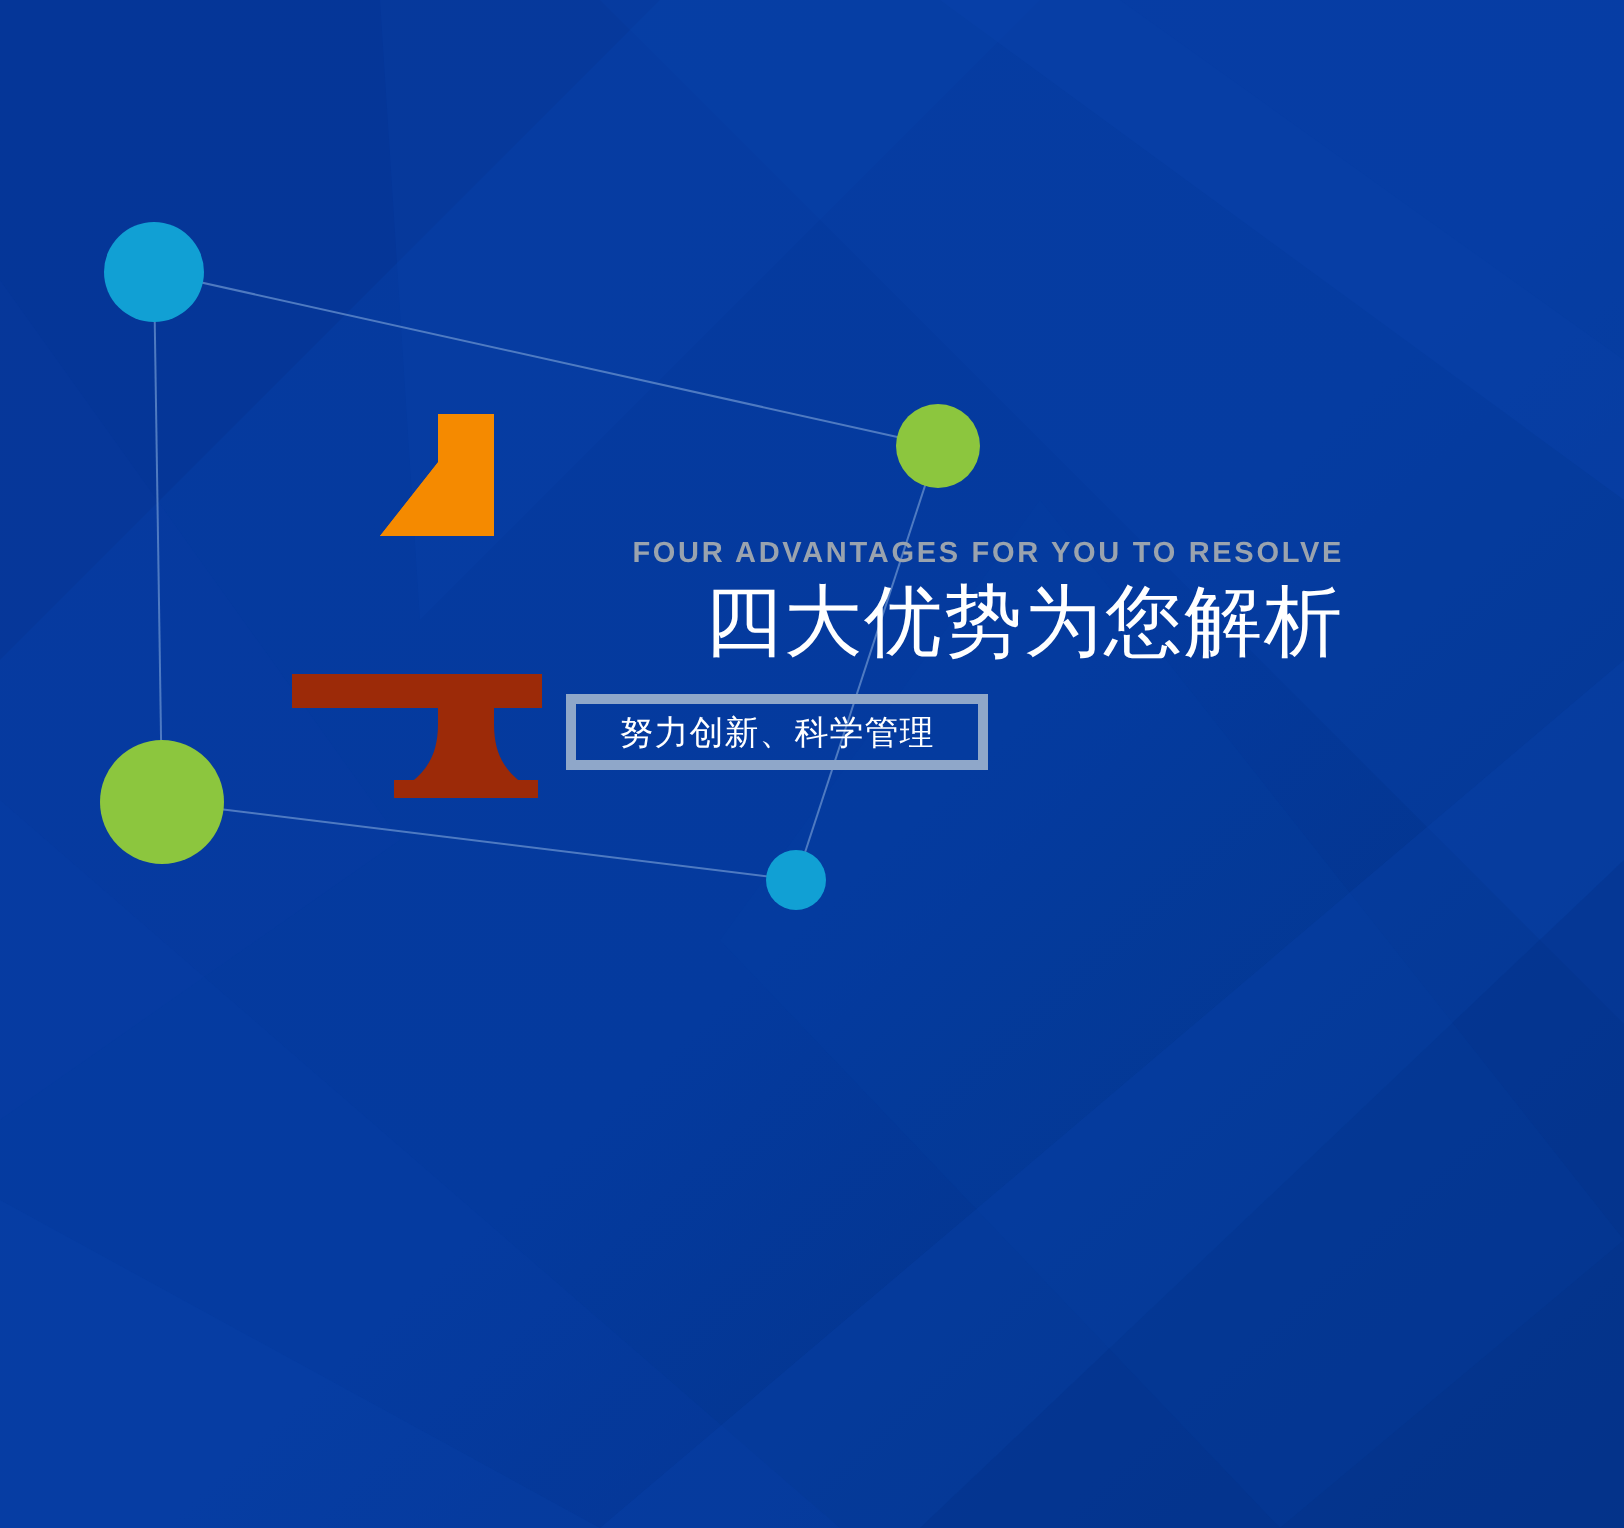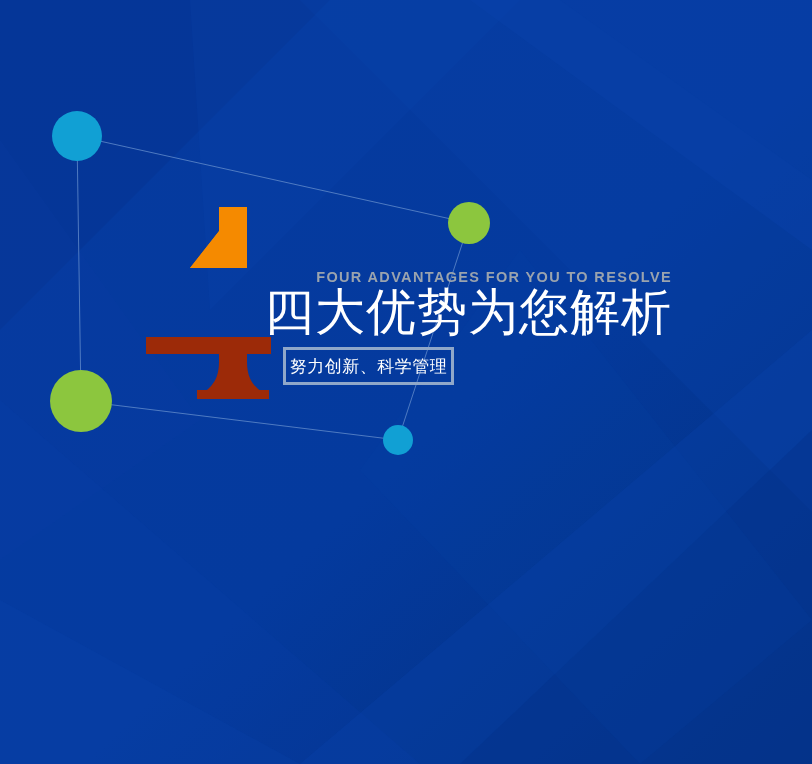--- a/index.html
+++ b/index.html
@@ -31,37 +31,37 @@
   #eyebrow{
     color:#9AA3AE;
     font-size:14.5px;
     letter-spacing:1.35px;
     font-weight:bold;
     line-height:18px;
     white-space:nowrap;
   }
   #headline{
     color:#FFFFFF;
-    font-size:50px;
+    font-size:39px;
     line-height:52px;
     letter-spacing:1px;
     white-space:nowrap;
     margin-top:0px;
     font-weight:normal;
   }
   #tagline-row{
     margin-top:9px;
     height:38px;
     position:relative;
   }
   #tagline-box{
     position:absolute;
     left:171px; top:0;
-    width:171px; height:38px;
-    border:3px solid #0f766e;
+    width:211px; height:38px;
+    border:5px solid #0f766e;
     display:flex; align-items:center; justify-content:center;
   }
   #tagline-text{
     color:#FFFFFF;
     font-size:17px;
     letter-spacing:0.5px;
     white-space:nowrap;
   }
 </style>
 </head>

